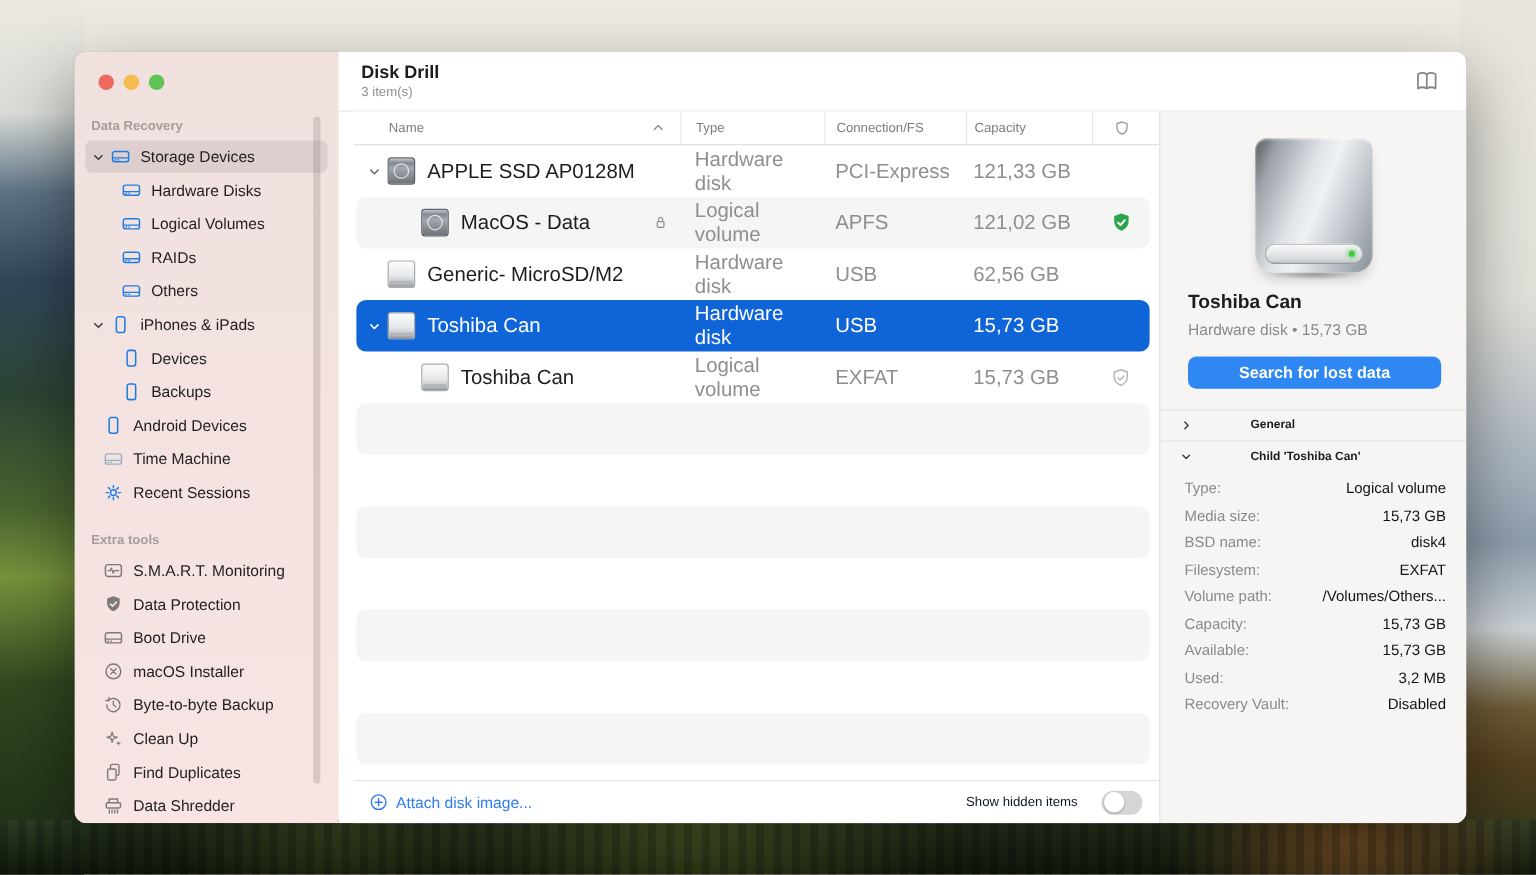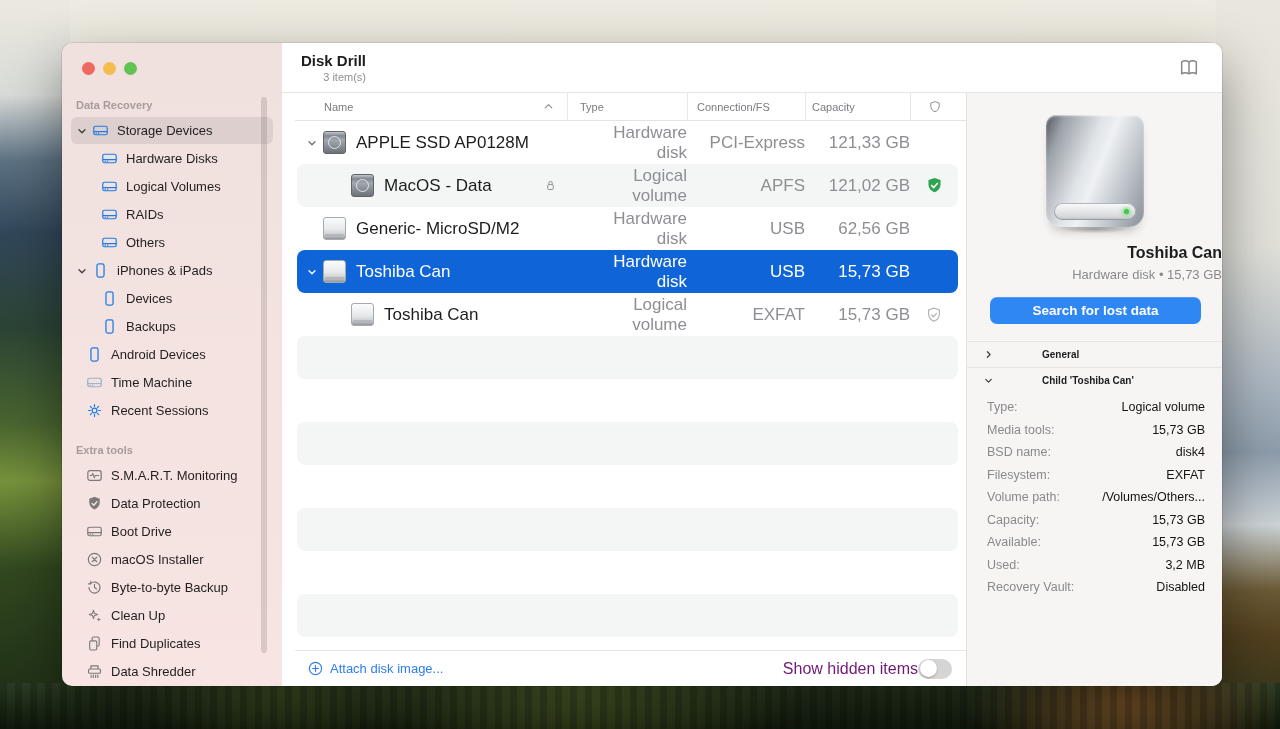--- a/index.html
+++ b/index.html
@@ -41,21 +41,21 @@
   .sb-item.has-chev { padding-left:2px; }
   .sb-item.child { padding-left:30px; }
   .sb-item.selected { background:#dccfcd; }
   .sb-chev { width:18px; display:flex; justify-content:center; color:#3e3c3b; margin-right:1px; }
   .sb-ic { width:17px; height:17px; margin-right:8px; flex:none; }
   .blue { color:#1e7ce6; } .tmblue { color:#96b1c9; } .gray { color:#7d7977; }
   .sb-scroll { position:absolute; right:15px; top:54px; width:6px; height:556px;
     border-radius:3px; background:rgba(90,70,65,.18); }
 
   
-  .content { flex:1; display:flex; flex-direction:column; min-width:0; background:#fff;text-align:right; }
+  .content { flex:1; display:flex; flex-direction:column; min-width:0; background:#fff; }
   .app-header { height:50px; flex:none; background:#fff; border-bottom:1px solid #e7e6e4;
     display:flex; align-items:center; }
   .app-title { font-size:15px; font-weight:700; color:#1d1d1f; }
   .app-sub { font-size:11px; color:#8e8e93; margin-top:2px; }
   .header-titles { padding-left:19px; }
   .book-btn { margin-left:auto; margin-right:22px; color:#86868b; width:22px; height:22px; }
   .content-body { flex:1; display:flex; min-height:0;padding-left:13px; }
 
   
   .table-area { width:671px; flex:none; display:flex; flex-direction:column; background:#fff; }
@@ -91,22 +91,22 @@
   .disk-ext { background:linear-gradient(180deg,#fbfcfc 0%,#e6e8ea 55%,#cdd0d3 78%,#94979b 100%);
     border:1px solid #a7aaad; }
   .disk-ext::after { content:""; position:absolute; left:1px; right:1px; bottom:2px; height:3px;
     background:#b4b7bb; border-radius:1px; }
   .lock { margin-left:auto; margin-right:10px; color:#8e8e93; flex:none; }
 
   
   .footer-bar { height:36px; flex:none; border-top:1px solid #e8e7e5; background:#fff;
     display:flex; align-items:center; }
   .attach { display:flex; align-items:center; gap:6px; color:#2e7df0; font-size:13px; margin-left:12px; }
-  .show-hidden { margin-left:auto; display:flex; align-items:center; gap:0; margin-right:14px;
-    font-size:16px; color:#701a75; }
+  .show-hidden { margin-left:auto; display:flex; align-items:center; gap:20px; margin-right:14px;
+    font-size:11px; color:#0f172a; }
   .toggle { width:34px; height:20px; border-radius:10px; background:#d6d5d3; position:relative; }
   .knob { position:absolute; left:1.5px; top:1.5px; width:17px; height:17px; background:#fff;
     border-radius:50%; box-shadow:0 1px 2px rgba(0,0,0,.28); }
 
   
   .inspector { flex:1; background:#f6f5f3; border-left:1px solid #e3e2e0; display:flex;
     flex-direction:column; min-width:0; }
   .device-visual { position:relative; width:112px; height:120px; margin:22px auto 0; }
   .device-shadow { position:absolute; left:8px; right:8px; bottom:0; height:12px;
     background:radial-gradient(50% 50% at 50% 50%, rgba(0,0,0,.25), transparent 72%); }
@@ -542,21 +542,21 @@
             </span>
           <span>Child 'Toshiba Can'</span>
         </div>
 
         <div class="details">
           <div class="drow">
               <span class="dlabel">Type:</span>
               <span class="dvalue">Logical volume</span>
             </div>
           <div class="drow">
-              <span class="dlabel">Media tools:</span>
+              <span class="dlabel">Media size:</span>
               <span class="dvalue">15,73 GB</span>
             </div>
           <div class="drow">
               <span class="dlabel">BSD name:</span>
               <span class="dvalue">disk4</span>
             </div>
           <div class="drow">
               <span class="dlabel">Filesystem:</span>
               <span class="dvalue">EXFAT</span>
             </div>

